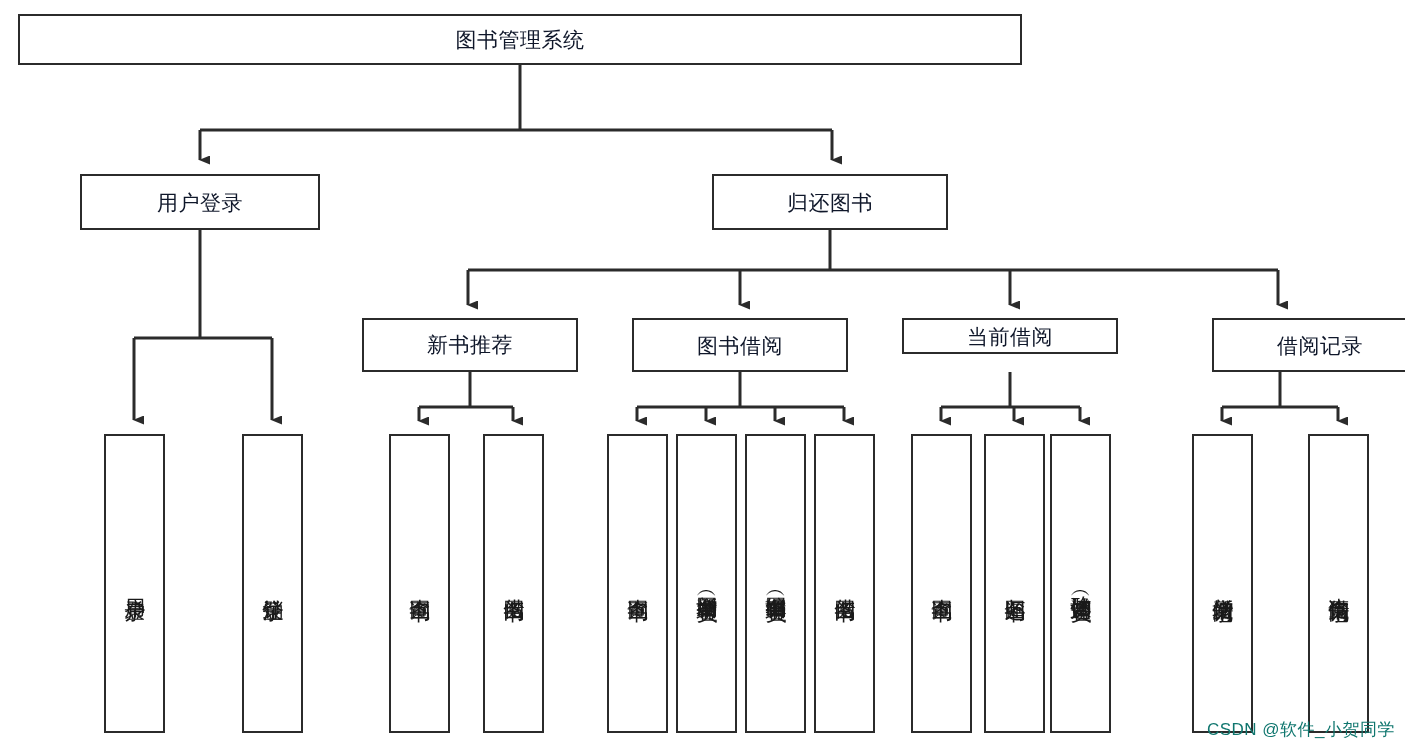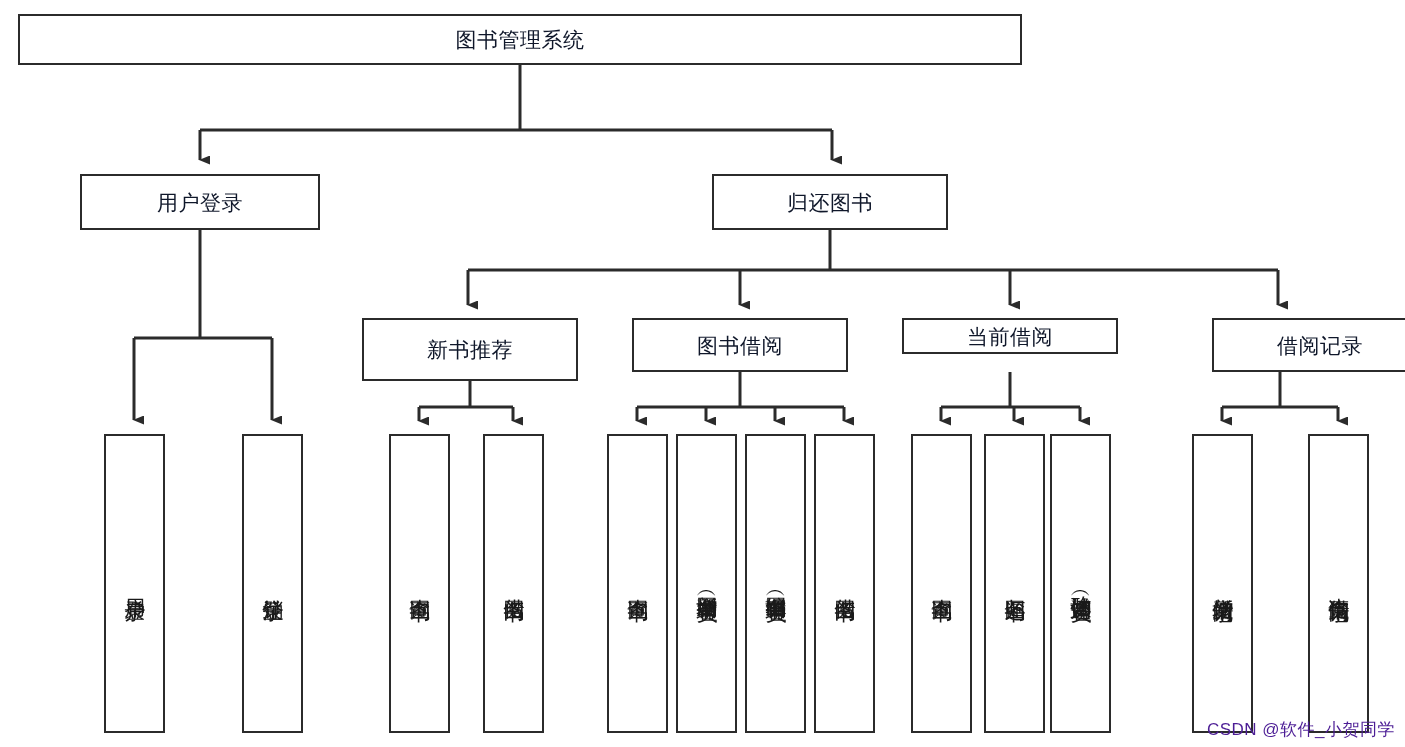--- a/index.html
+++ b/index.html
@@ -58,21 +58,21 @@
     top: 0;
     width: 1405px;
     height: 747px;
     pointer-events: none;
   }
   .watermark {
     position: absolute;
     right: 10px;
     bottom: 6px;
     font-size: 17px;
-    color: #4c1d95;
+    color: #0f766e;
     white-space: nowrap;
     letter-spacing: 0.5px;
   }
 </style>
 </head>
 <body>
 
 <div id="diagram-root">
 
   <svg class="connector-layer" viewBox="0 0 1405 747" width="1405" height="747" xmlns="http://www.w3.org/2000/svg">
@@ -129,21 +129,21 @@
     <span class="node-label-h">图书管理系统</span>
   </div>
 
   <div class="node-box" style="left: 80px; top: 174px; width: 240px; height: 56px;">
     <span class="node-label-h">用户登录</span>
   </div>
   <div class="node-box" style="left: 712px; top: 174px; width: 236px; height: 56px;">
     <span class="node-label-h">归还图书</span>
   </div>
 
-  <div class="node-box" style="left: 362px; top: 318px; width: 216px; height: 63px;">
+  <div class="node-box" style="left: 362px; top: 318px; width: 216px; height: 54px; font-family: Liberation Serif, serif;">
     <span class="node-label-h">新书推荐</span>
   </div>
   <div class="node-box" style="left: 632px; top: 318px; width: 216px; height: 54px;">
     <span class="node-label-h">图书借阅</span>
   </div>
   <div class="node-box" style="left: 902px; top: 318px; width: 216px; height: 36px;">
     <span class="node-label-h">当前借阅</span>
   </div>
   <div class="node-box" style="left: 1172px; top: 318px; width: 216px; height: 54px; margin-left: 40px;">
     <span class="node-label-h">借阅记录</span>

